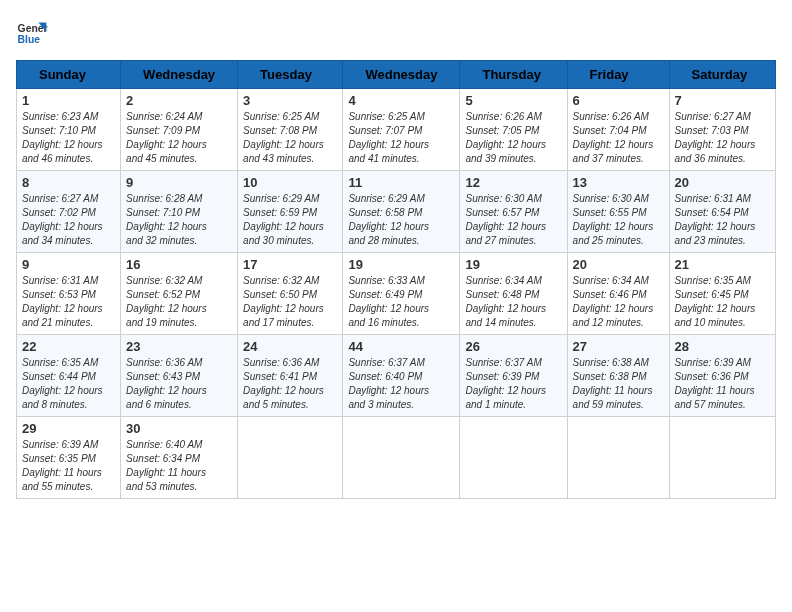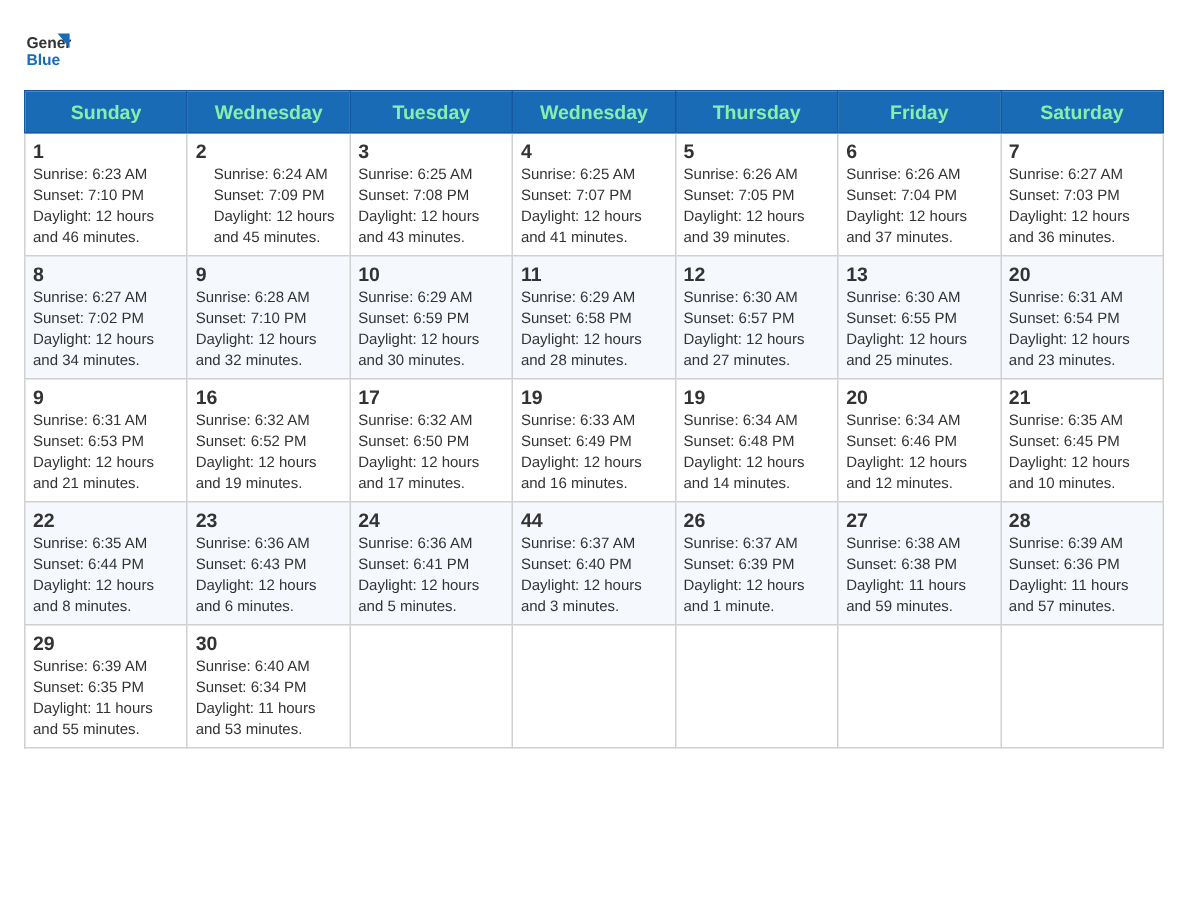--- a/index.html
+++ b/index.html
@@ -37,23 +37,23 @@
       font-size: 16px;
       color: #555;
     }
     .calendar {
       width: 100%;
       border-collapse: collapse;
       border: 1px solid #ccc;
     }
     .calendar th {
       background: #1a6bb5;
-      color: #86efac;
-      text-align: center;
-      padding: 6px 3px;
+      color: #000000;
+      text-align: left;
+      padding: 6px 22px;
       font-size: 13px;
       border: 1px solid #1558a0;
     }
     .calendar td {
       width: 14.28%;
       vertical-align: top;
       padding: 4px 5px;
       border: 1px solid #d0d0d0;
       font-size: 10.5px;
       color: #333;
@@ -66,20 +66,21 @@
     .day-num {
       font-size: 13px;
       font-weight: bold;
       display: block;
       margin-bottom: 2px;
     }
     .day-info {
       font-size: 10px;
       line-height: 1.4;
       color: #333;
+      font-style: italic;
     }
   </style>
 </head>
 <body>
 
 <div class="header">
   <div class="logo">
     <svg class="logo-icon" viewBox="0 0 40 40">
       <text x="2" y="20" font-size="13" font-weight="bold" fill="#333">General</text>
       <text x="2" y="34" font-size="13" font-weight="bold" fill="#1a6bb5">Blue</text>
@@ -108,21 +109,21 @@
   <tr>
         <td>
           <span class="day-num">1</span>
           <div class="day-info" style="white-space: pre-line;">Sunrise: 6:23 AM
 Sunset: 7:10 PM
 Daylight: 12 hours
 and 46 minutes.</div>
         </td>
         <td>
           <span class="day-num">2</span>
-          <div class="day-info" style="white-space: pre-line; margin-left: 12px;">Sunrise: 6:24 AM
+          <div class="day-info" style="white-space: pre-line;">Sunrise: 6:24 AM
 Sunset: 7:09 PM
 Daylight: 12 hours
 and 45 minutes.</div>
         </td>
         <td>
           <span class="day-num">3</span>
           <div class="day-info" style="white-space: pre-line;">Sunrise: 6:25 AM
 Sunset: 7:08 PM
 Daylight: 12 hours
 and 43 minutes.</div>

